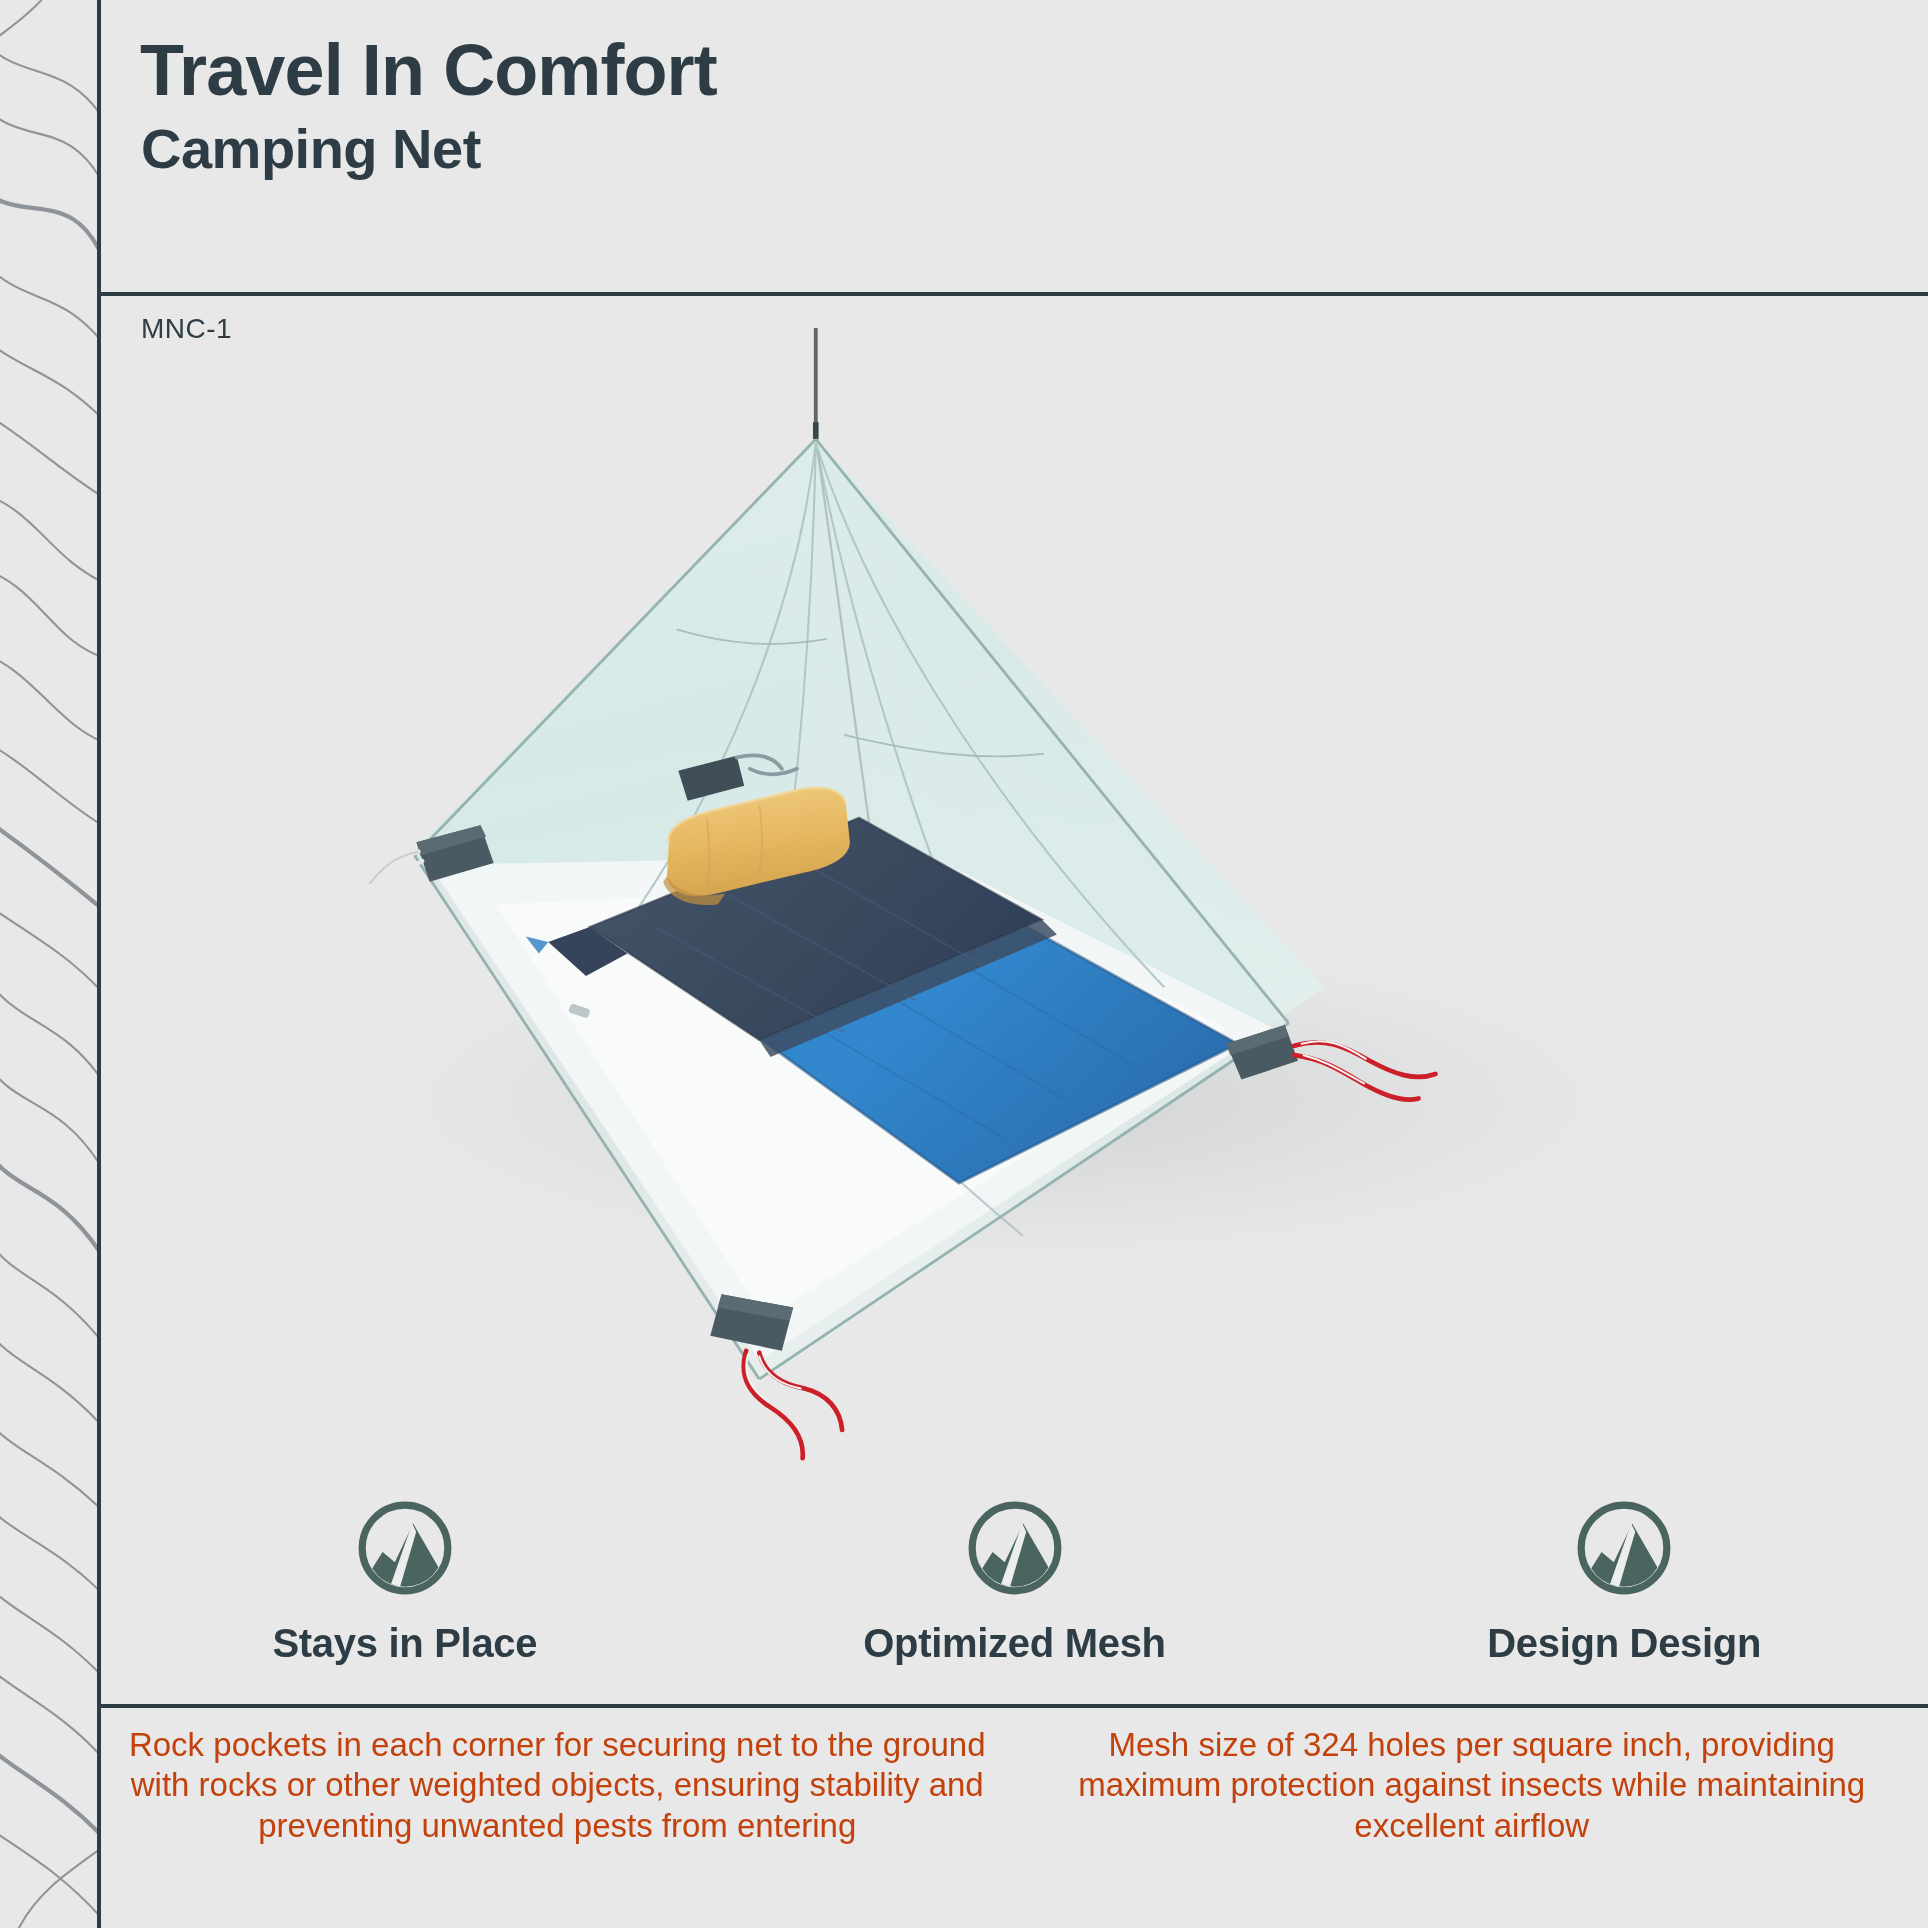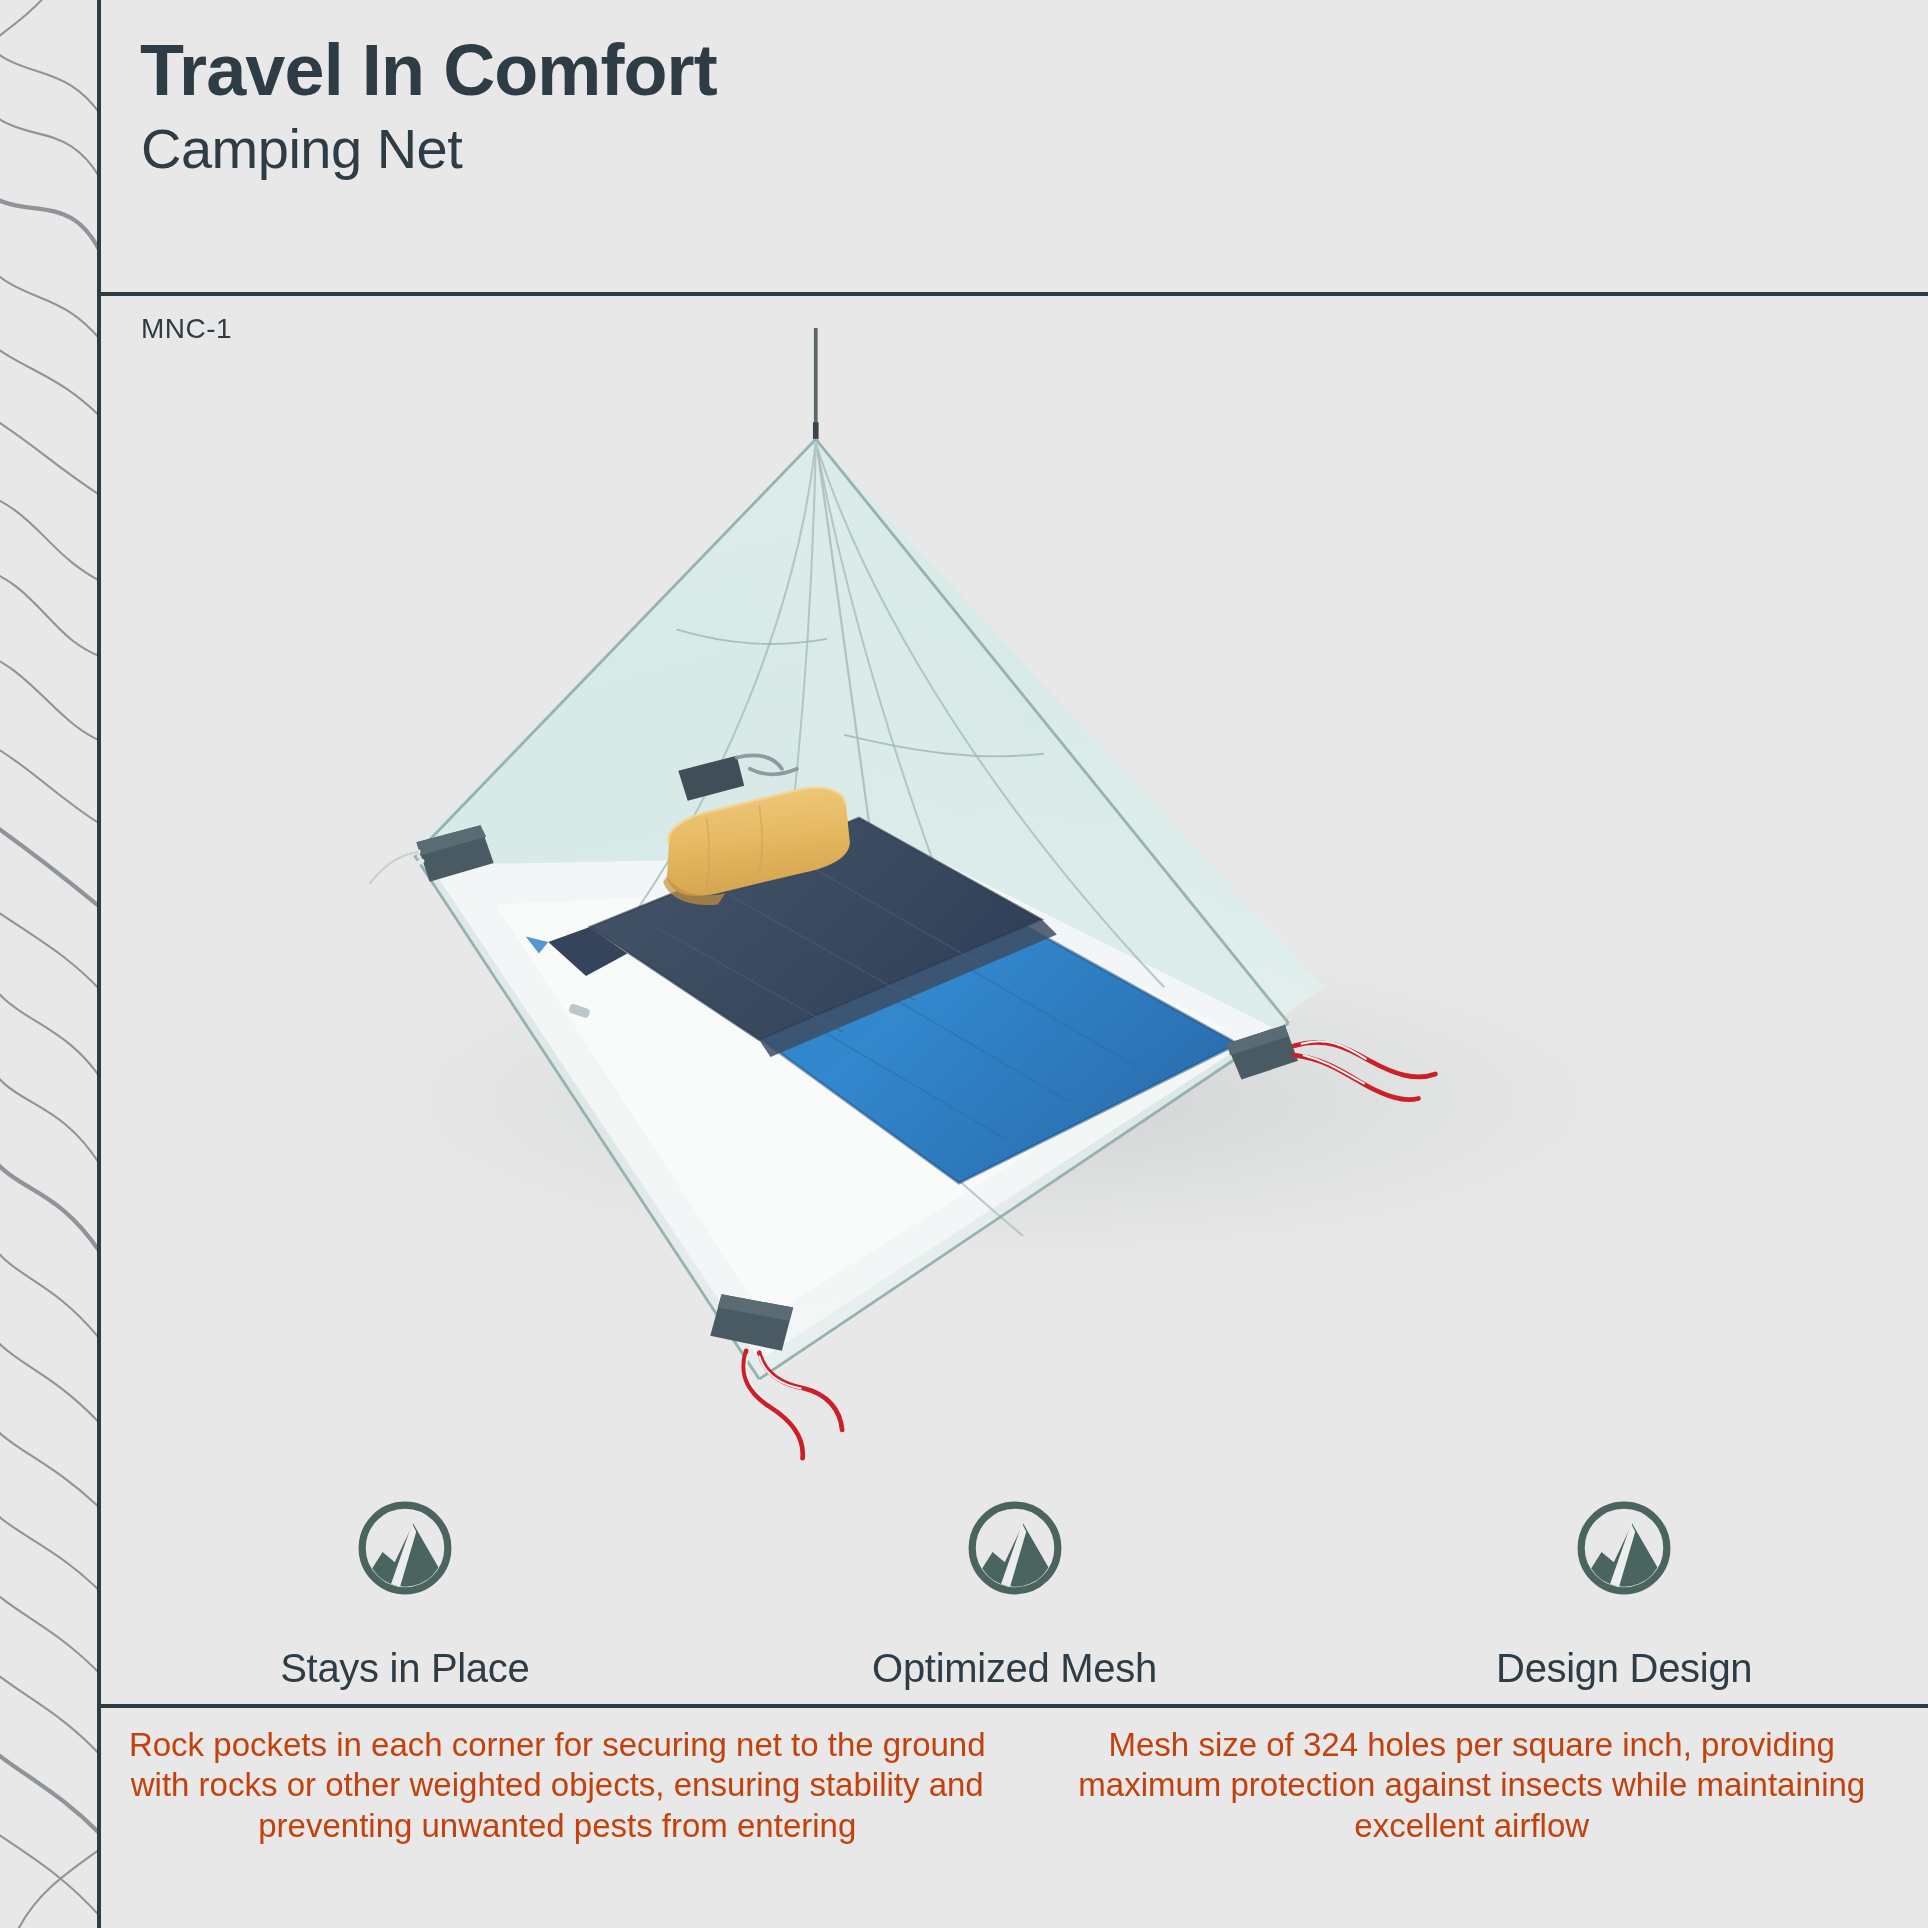--- a/index.html
+++ b/index.html
@@ -24,21 +24,21 @@
   }
 
   
   #header { position:absolute; left:100px; top:0; width:1829px; height:294px; }
   #page-title {
     position:absolute; left:40px; top:34px;
     font-size:72px; font-weight:bold; letter-spacing:-0.9px; line-height:1;
   }
   #page-subtitle {
     position:absolute; left:41px; top:121px;
-    font-size:56px; font-weight:normal; letter-spacing:-0.5px; line-height:1;
+    font-size:56px; font-weight:bold; letter-spacing:-0.5px; line-height:1;
   }
   .hrule { position:absolute; left:100px; width:1829px; height:3.8px; background:#2e3d45; }
   #header-rule { top:292px; }
   #sku {
     position:absolute; left:141px; top:313px;
     font-size:28px; font-weight:normal; letter-spacing:0.5px;
   }
 
   
   #product-stage {
@@ -51,21 +51,21 @@
   #feature-row {
     position:absolute; left:100px; top:1497px; width:1829px; height:217px;
     display:flex;
   }
   .feature-col {
     flex:1 1 0; display:flex; flex-direction:column;
     align-items:center; justify-content:flex-start;
   }
   .feature-icon { width:102px; height:102px; display:block; }
   .feature-title {
-    margin-top:49px; font-size:40px; font-weight:normal;
+    margin-top:24px; font-size:40px; font-weight:bold;
     letter-spacing:-0.3px; text-align:center; line-height:1;
   }
 
   
   #body-rule { top:1704px; }
   #body-row {
     position:absolute; left:100px; top:1725px; width:1829px; height:203px;
     display:flex;
   }
   .body-col {

